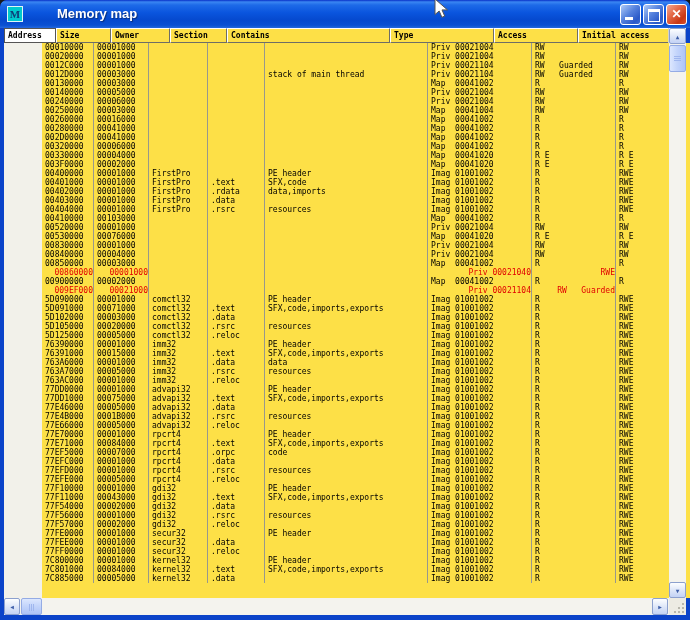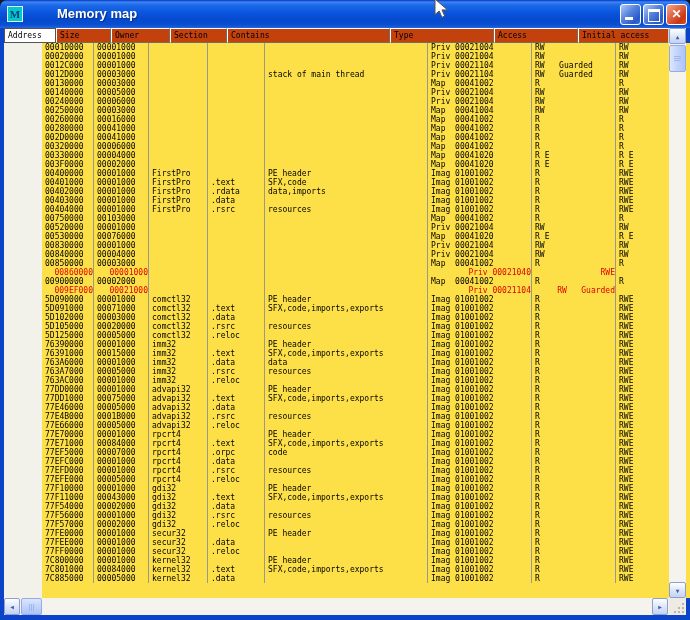--- a/index.html
+++ b/index.html
@@ -18,23 +18,23 @@
   .btn-blue{background:linear-gradient(135deg,#AFCBF8 0%,#5581DD 45%,#2A59C8 80%,#3E6ED2 100%);}
   .btn-min{right:49px;} .btn-max{right:26px;}
   .btn-close{right:3px;background:linear-gradient(135deg,#F2A892 0%,#E36745 40%,#C93714 75%,#D8502B 100%);
     color:#fff;font:bold 12px/19px "Liberation Sans",sans-serif;text-align:center;}
   .btn-min::after{content:"";position:absolute;left:4px;bottom:4px;width:8px;height:3px;background:#fff;}
   .btn-max::after{content:"";position:absolute;left:4px;top:4px;width:10px;height:9px;
     border:1px solid #fff;border-top-width:3px;}
   
   .main{position:absolute;left:4px;top:28px;width:682px;height:587px;background:#F2F1EA;}
   
-  .hdr{position:absolute;left:0;top:0;width:665px;height:15px;display:flex;background:#D6D2CA;}
+  .hdr{position:absolute;left:0;top:0;width:665px;height:15px;display:flex;background:#D6D2CA;font-weight:bold;}
   .hcell{height:15px;padding-left:3px;font-size:8px;line-height:14px;color:#000;white-space:pre;overflow:hidden;
-    background:#c2410c;border:1px solid;border-color:#FFFFFF #6E6E66 #6E6E66 #FFFFFF;}
+    background:#fde047;border:1px solid;border-color:#FFFFFF #6E6E66 #6E6E66 #FFFFFF;}
   .hcell.active{background:#FFFFFF;border-color:#555 #555 #555 #555;}
   
   .rows{position:absolute;left:0;top:15px;width:665px;height:555px;background:#FCFAEE;overflow:hidden;}
   .row{height:9px;white-space:nowrap;}
   .cell{display:inline-block;height:9px;padding-left:3px;font-size:8px;line-height:9px;color:#000;
     white-space:pre;overflow:hidden;vertical-align:top;border-right:1px solid #98988C;}
   .row.red .cell{color:#E00000;text-align:right;}
   .c0{width:52px}.c1{width:55px}.c2{width:59px}.c3{width:57px}.c4{width:163px}.c5{width:104px}.c6{width:84px}
   .c7{width:90px;border-right:none}
   
@@ -100,21 +100,21 @@
         <div class="row"><span class="cell c0">00280000</span><span class="cell c1">00041000</span><span class="cell c2"></span><span class="cell c3"></span><span class="cell c4"></span><span class="cell c5">Map  00041002</span><span class="cell c6">R</span><span class="cell c7">R</span></div>
         <div class="row"><span class="cell c0">002D0000</span><span class="cell c1">00041000</span><span class="cell c2"></span><span class="cell c3"></span><span class="cell c4"></span><span class="cell c5">Map  00041002</span><span class="cell c6">R</span><span class="cell c7">R</span></div>
         <div class="row"><span class="cell c0">00320000</span><span class="cell c1">00006000</span><span class="cell c2"></span><span class="cell c3"></span><span class="cell c4"></span><span class="cell c5">Map  00041002</span><span class="cell c6">R</span><span class="cell c7">R</span></div>
         <div class="row"><span class="cell c0">00330000</span><span class="cell c1">00004000</span><span class="cell c2"></span><span class="cell c3"></span><span class="cell c4"></span><span class="cell c5">Map  00041020</span><span class="cell c6">R E</span><span class="cell c7">R E</span></div>
         <div class="row"><span class="cell c0">003F0000</span><span class="cell c1">00002000</span><span class="cell c2"></span><span class="cell c3"></span><span class="cell c4"></span><span class="cell c5">Map  00041020</span><span class="cell c6">R E</span><span class="cell c7">R E</span></div>
         <div class="row"><span class="cell c0">00400000</span><span class="cell c1">00001000</span><span class="cell c2">FirstPro</span><span class="cell c3"></span><span class="cell c4">PE header</span><span class="cell c5">Imag 01001002</span><span class="cell c6">R</span><span class="cell c7">RWE</span></div>
         <div class="row"><span class="cell c0">00401000</span><span class="cell c1">00001000</span><span class="cell c2">FirstPro</span><span class="cell c3">.text</span><span class="cell c4">SFX,code</span><span class="cell c5">Imag 01001002</span><span class="cell c6">R</span><span class="cell c7">RWE</span></div>
         <div class="row"><span class="cell c0">00402000</span><span class="cell c1">00001000</span><span class="cell c2">FirstPro</span><span class="cell c3">.rdata</span><span class="cell c4">data,imports</span><span class="cell c5">Imag 01001002</span><span class="cell c6">R</span><span class="cell c7">RWE</span></div>
         <div class="row"><span class="cell c0">00403000</span><span class="cell c1">00001000</span><span class="cell c2">FirstPro</span><span class="cell c3">.data</span><span class="cell c4"></span><span class="cell c5">Imag 01001002</span><span class="cell c6">R</span><span class="cell c7">RWE</span></div>
         <div class="row"><span class="cell c0">00404000</span><span class="cell c1">00001000</span><span class="cell c2">FirstPro</span><span class="cell c3">.rsrc</span><span class="cell c4">resources</span><span class="cell c5">Imag 01001002</span><span class="cell c6">R</span><span class="cell c7">RWE</span></div>
-        <div class="row"><span class="cell c0">00750000</span><span class="cell c1">00103000</span><span class="cell c2"></span><span class="cell c3"></span><span class="cell c4"></span><span class="cell c5">Map  00041002</span><span class="cell c6">R</span><span class="cell c7">R</span></div>
+        <div class="row"><span class="cell c0">00410000</span><span class="cell c1">00103000</span><span class="cell c2"></span><span class="cell c3"></span><span class="cell c4"></span><span class="cell c5">Map  00041002</span><span class="cell c6">R</span><span class="cell c7">R</span></div>
         <div class="row"><span class="cell c0">00520000</span><span class="cell c1">00001000</span><span class="cell c2"></span><span class="cell c3"></span><span class="cell c4"></span><span class="cell c5">Priv 00021004</span><span class="cell c6">RW</span><span class="cell c7">RW</span></div>
         <div class="row"><span class="cell c0">00530000</span><span class="cell c1">00076000</span><span class="cell c2"></span><span class="cell c3"></span><span class="cell c4"></span><span class="cell c5">Map  00041020</span><span class="cell c6">R E</span><span class="cell c7">R E</span></div>
         <div class="row"><span class="cell c0">00830000</span><span class="cell c1">00001000</span><span class="cell c2"></span><span class="cell c3"></span><span class="cell c4"></span><span class="cell c5">Priv 00021004</span><span class="cell c6">RW</span><span class="cell c7">RW</span></div>
         <div class="row"><span class="cell c0">00840000</span><span class="cell c1">00004000</span><span class="cell c2"></span><span class="cell c3"></span><span class="cell c4"></span><span class="cell c5">Priv 00021004</span><span class="cell c6">RW</span><span class="cell c7">RW</span></div>
         <div class="row"><span class="cell c0">00850000</span><span class="cell c1">00003000</span><span class="cell c2"></span><span class="cell c3"></span><span class="cell c4"></span><span class="cell c5">Map  00041002</span><span class="cell c6">R</span><span class="cell c7">R</span></div>
         <div class="row red"><span class="cell c0" style="color: rgb(224, 0, 0);">00860000</span><span class="cell c1" style="color: rgb(224, 0, 0);">00001000</span><span class="cell c2" style="color: rgb(224, 0, 0);"></span><span class="cell c3" style="color: rgb(224, 0, 0);"></span><span class="cell c4" style="color: rgb(224, 0, 0);"></span><span class="cell c5" style="color: rgb(224, 0, 0);">Priv 00021040</span><span class="cell c6" style="color: rgb(224, 0, 0);">RWE</span><span class="cell c7" style="color: rgb(224, 0, 0);">RWE</span></div>
         <div class="row"><span class="cell c0">00900000</span><span class="cell c1">00002000</span><span class="cell c2"></span><span class="cell c3"></span><span class="cell c4"></span><span class="cell c5">Map  00041002</span><span class="cell c6">R</span><span class="cell c7">R</span></div>
         <div class="row red"><span class="cell c0" style="color: rgb(224, 0, 0);">009EF000</span><span class="cell c1" style="color: rgb(224, 0, 0);">00021000</span><span class="cell c2" style="color: rgb(224, 0, 0);"></span><span class="cell c3" style="color: rgb(224, 0, 0);"></span><span class="cell c4" style="color: rgb(224, 0, 0);"></span><span class="cell c5" style="color: rgb(224, 0, 0);">Priv 00021104</span><span class="cell c6" style="color: rgb(224, 0, 0);">RW   Guarded</span><span class="cell c7" style="color: rgb(224, 0, 0);">RW</span></div>
         <div class="row"><span class="cell c0">5D090000</span><span class="cell c1">00001000</span><span class="cell c2">comctl32</span><span class="cell c3"></span><span class="cell c4">PE header</span><span class="cell c5">Imag 01001002</span><span class="cell c6">R</span><span class="cell c7">RWE</span></div>
         <div class="row"><span class="cell c0">5D091000</span><span class="cell c1">00071000</span><span class="cell c2">comctl32</span><span class="cell c3">.text</span><span class="cell c4">SFX,code,imports,exports</span><span class="cell c5">Imag 01001002</span><span class="cell c6">R</span><span class="cell c7">RWE</span></div>

